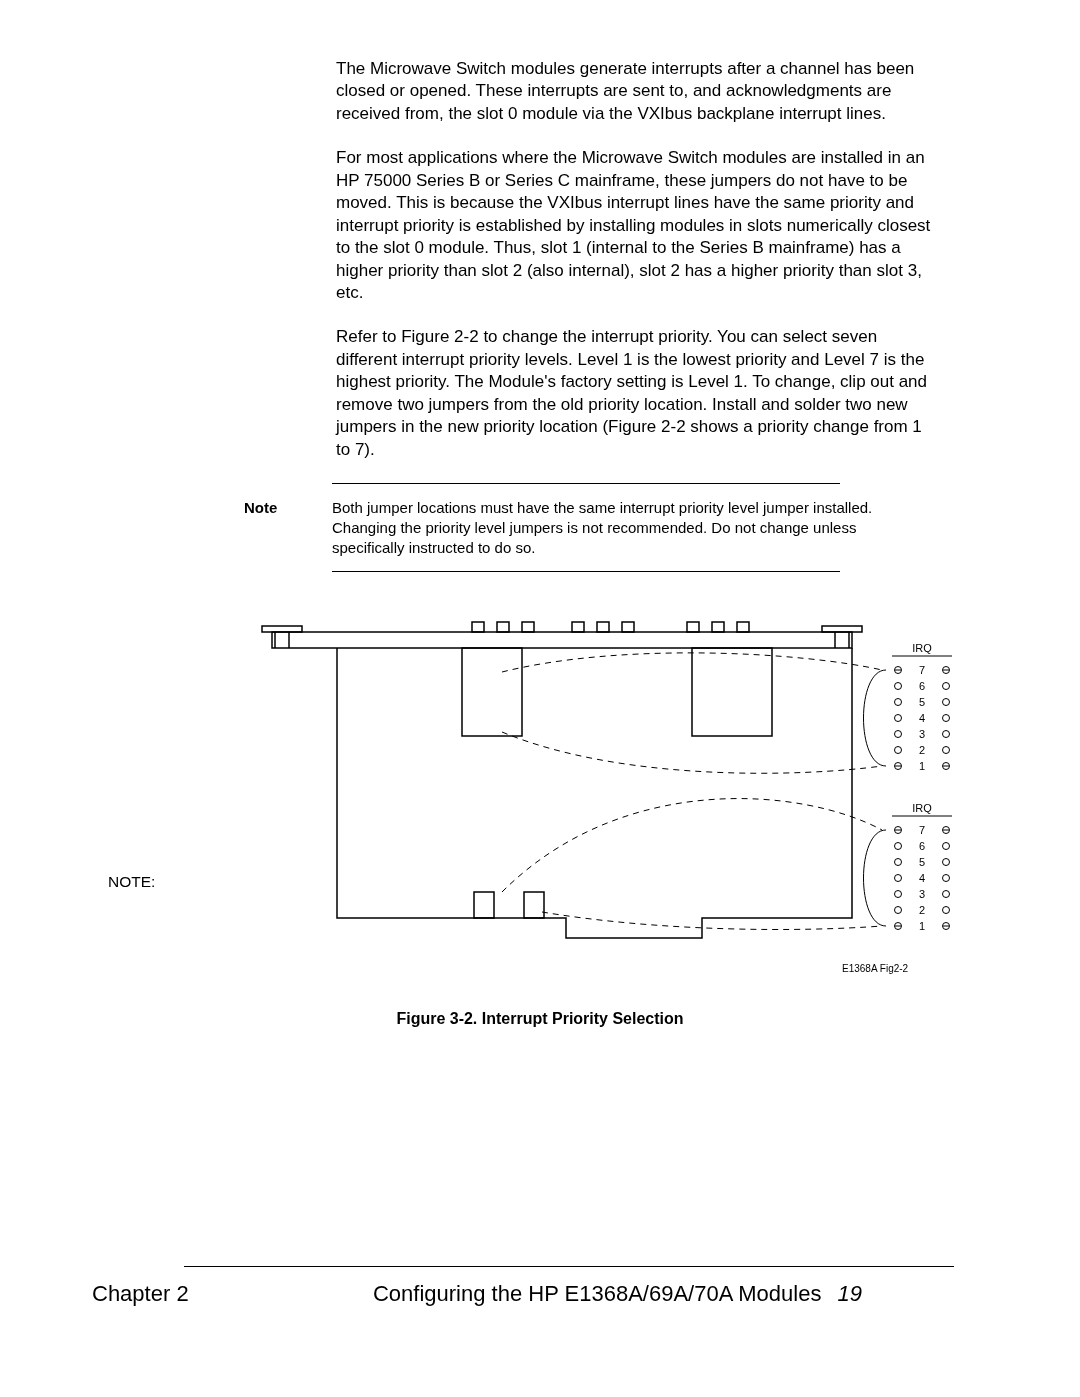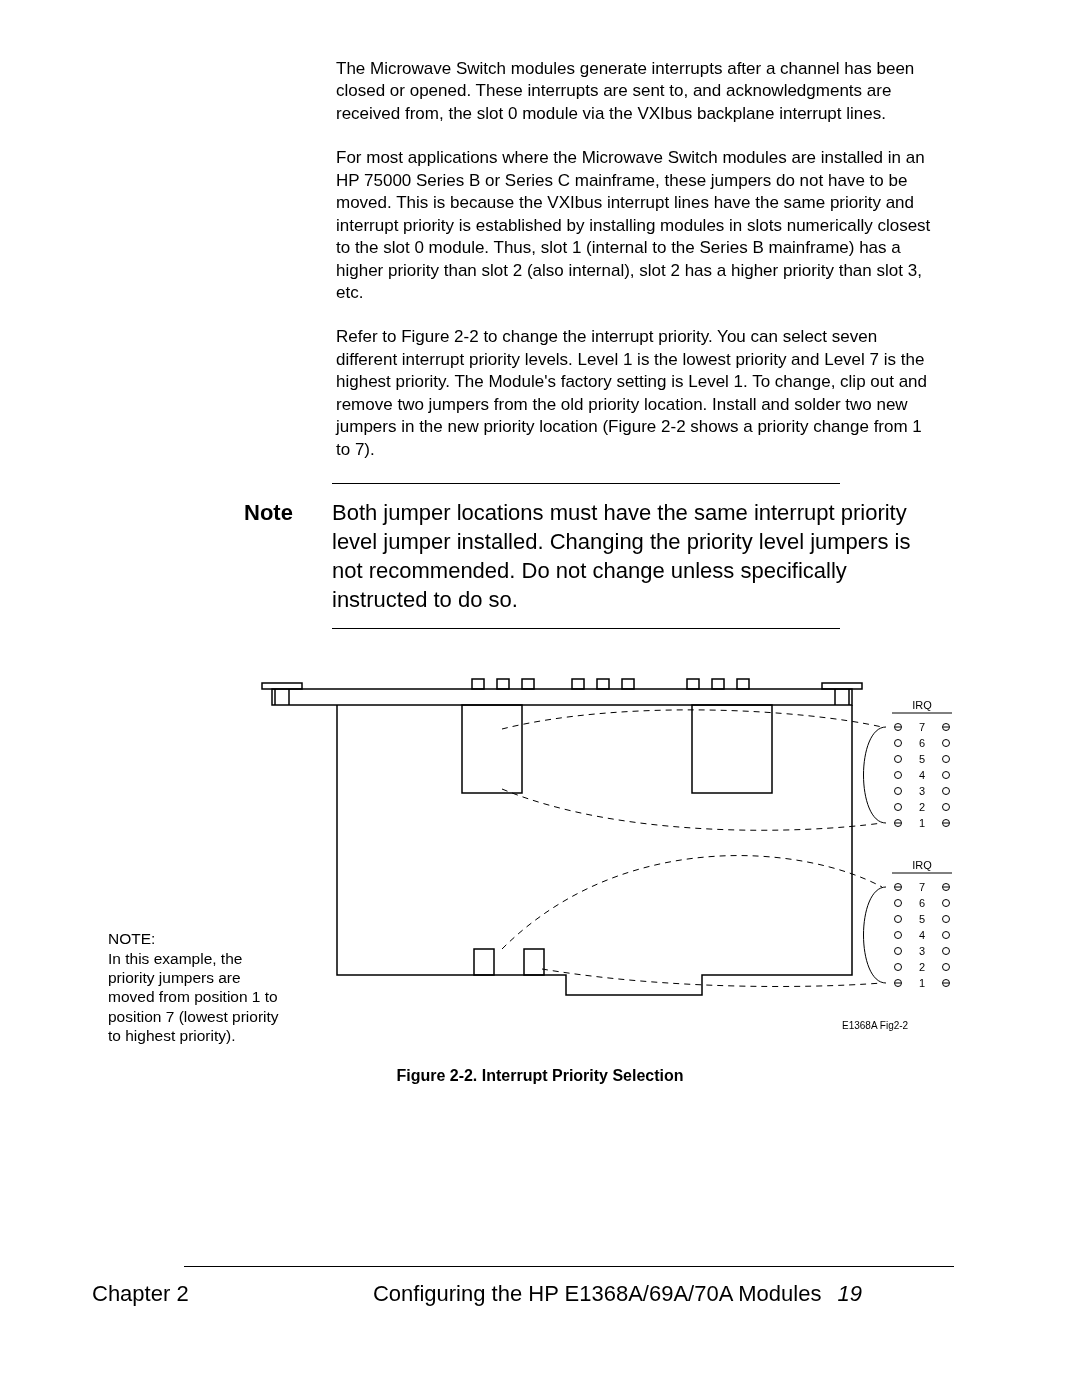--- a/index.html
+++ b/index.html
@@ -25,21 +25,21 @@
     margin-left: 240px;
     width: 600px;
     font-size: 17px;
     line-height: 1.32;
   }
   .body-col p { margin: 0 0 22px 4px; }
   .note-row {
     display: flex;
     margin-left: 152px;
     width: 688px;
-    font-size: 22px;
+    font-size: 15px;
     line-height: 1.32;
   }
   .note-label {
     font-weight: bold;
     width: 88px;
     flex-shrink: 0;
   }
   .hr {
     height: 1px;
     background: #000;
@@ -112,21 +112,20 @@
   <div class="note-row" style="margin-top:14px;margin-bottom:14px">
     <div class="note-label">Note</div>
     <div style="width:600px">Both jumper locations must have the same interrupt priority level jumper installed.  Changing the priority level jumpers is not recommended.  Do not change unless specifically instructed to do so.</div>
   </div>
 
   <div class="hr"></div>
 
   <div class="figure-wrap">
     <div class="fig-note">
       <span>NOTE:</span><br>
-      <span>In this example, the priority jumpers are moved from position 1 to position 7 (lowest priority to highest priority).</span>
     </div>
 
     <svg class="figure-svg" viewBox="0 0 740 380">
 
       <g stroke="#000" fill="none" stroke-width="1.5">
         <rect x="30" y="20" width="580" height="16"></rect>
 
         <rect x="20" y="14" width="40" height="6"></rect>
         <line x1="33" y1="20" x2="33" y2="36"></line>
         <line x1="47" y1="20" x2="47" y2="36"></line>
@@ -254,21 +253,21 @@
         <path d="M 260 60 C 380 30 560 40 640 58"></path>
         <path d="M 260 120 C 380 170 560 165 640 154"></path>
         <path d="M 260 280 C 380 160 560 175 640 218"></path>
         <path d="M 300 300 C 420 320 560 320 640 314"></path>
       </g>
 
       <text x="600" y="360" font-family="Arial" font-size="10">E1368A  Fig2-2</text>
     </svg>
   </div>
 
-  <div class="caption">Figure 2-2.  Interrupt Priority Selection</div>
+  <div class="caption">Figure 3-2.  Interrupt Priority Selection</div>
 
   <div class="hr-wide"></div>
 
   <div class="footer">
     <span>Chapter 2</span>
     <span>
       <span>Configuring the HP E1368A/69A/70A Modules</span>
       <span class="pnum">19</span>
     </span>
   </div>

